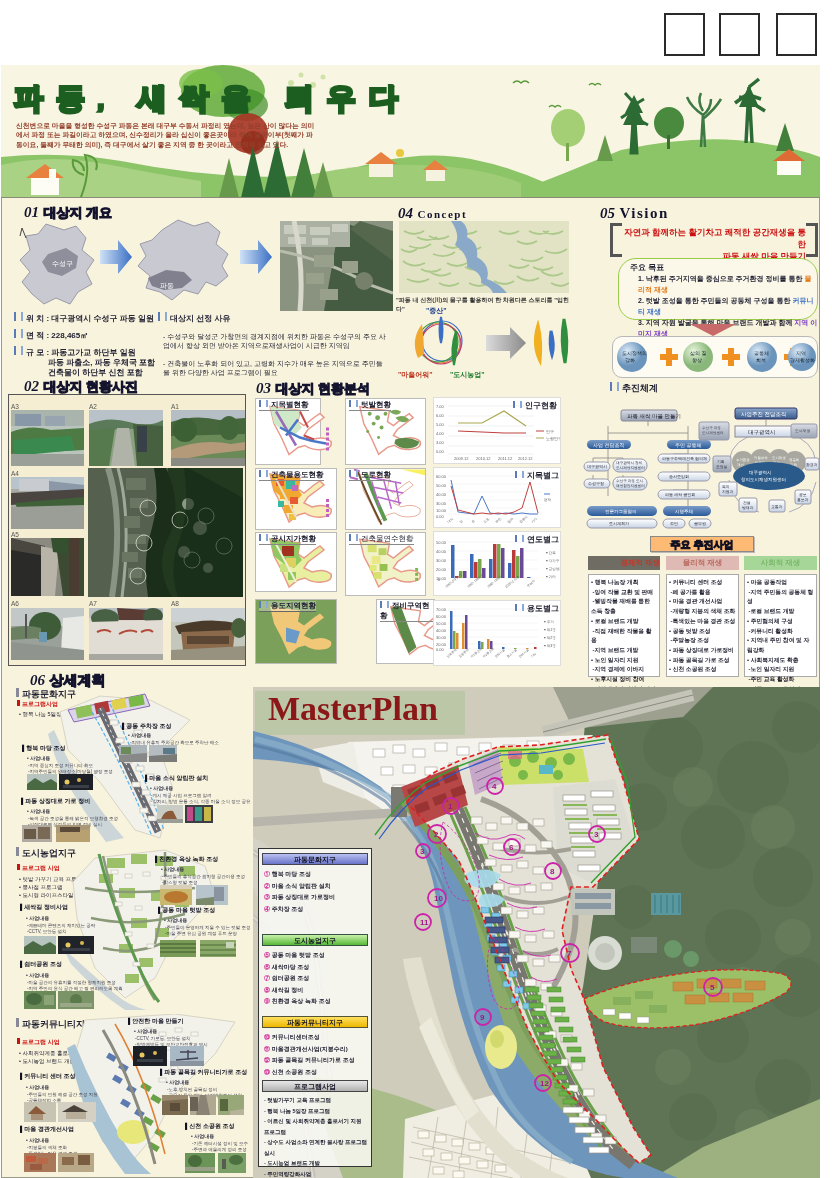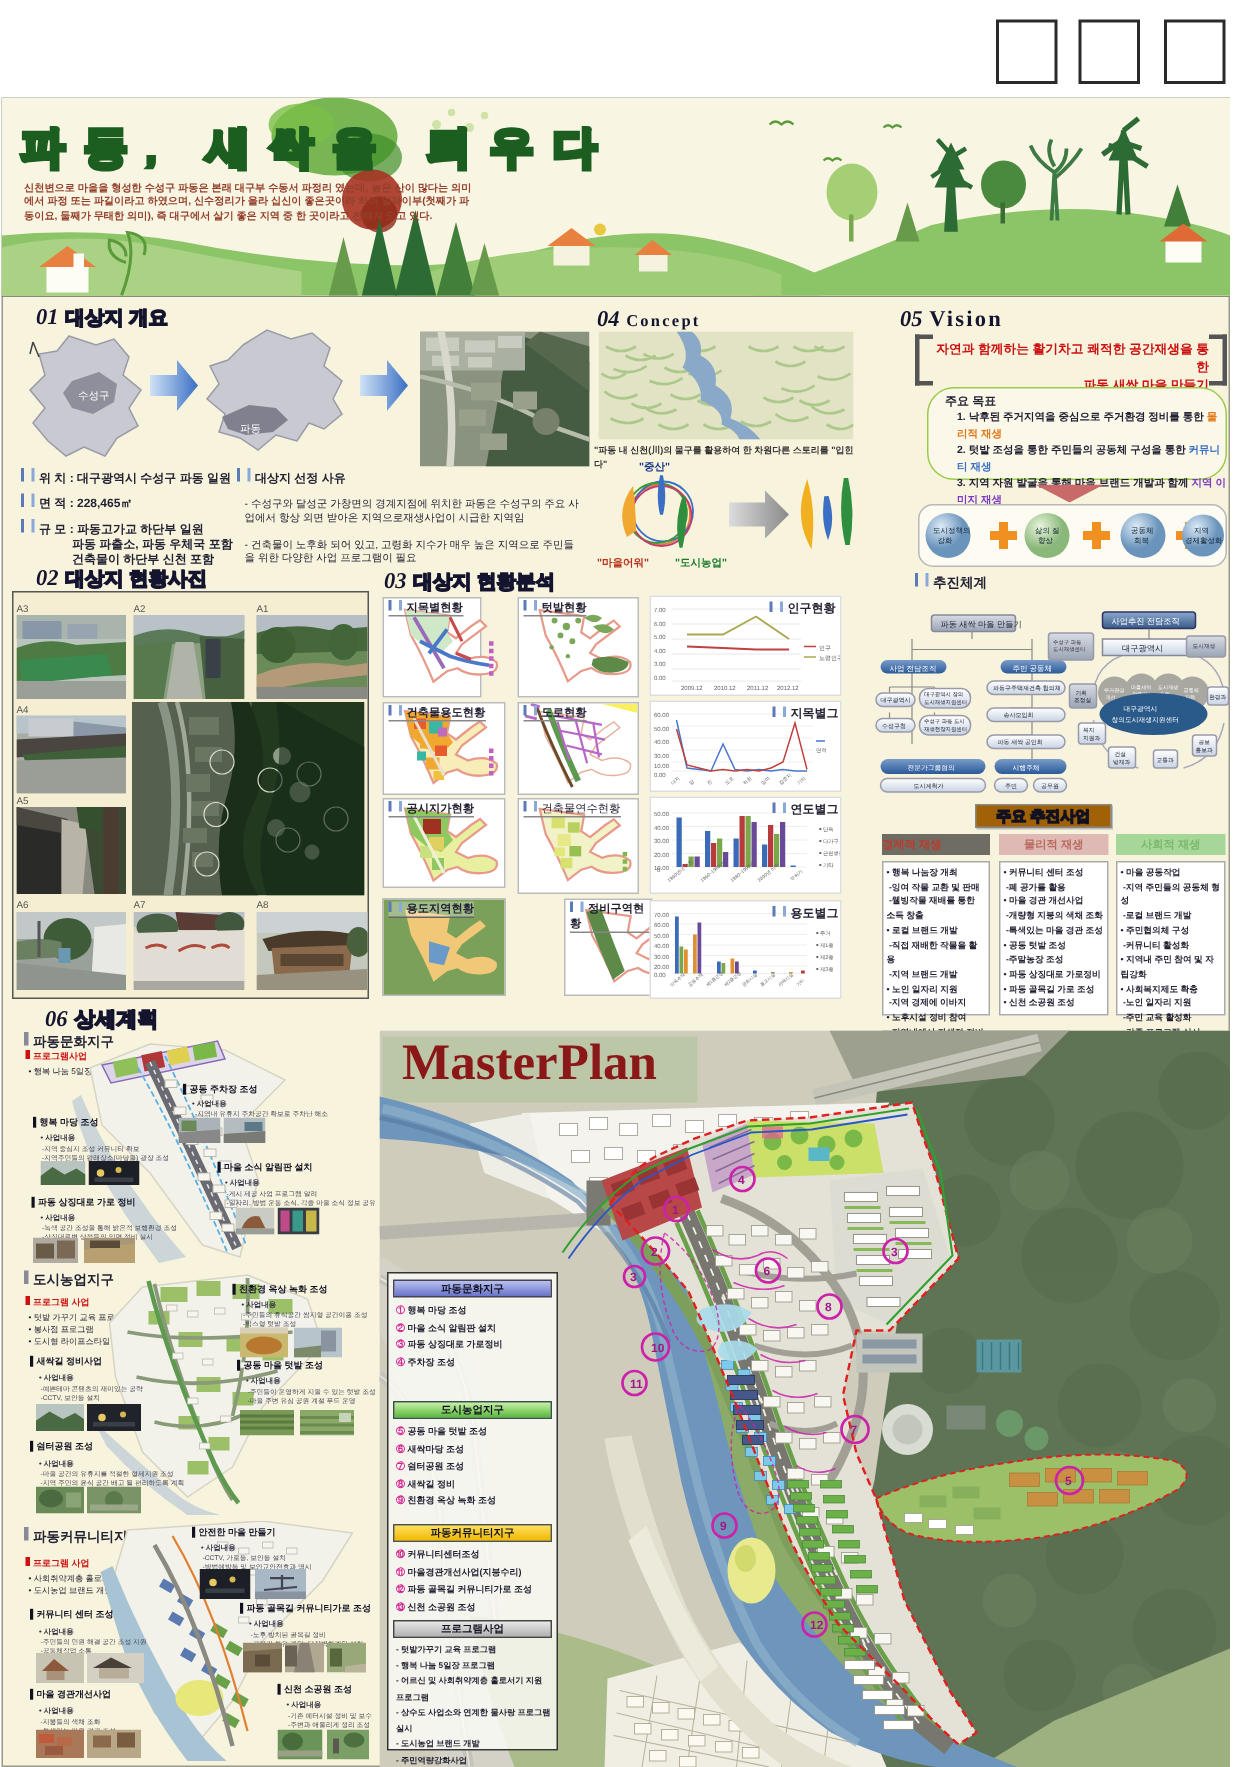--- a/index.html
+++ b/index.html
@@ -812,23 +812,23 @@
         <text x="159" y="109" font-size="3.8" fill="#223">방재과</text>
 <rect x="186" y="100" width="16" height="12" rx="2" fill="url(#whitepill)" stroke="#99a"></rect>
         <text x="188" y="108" font-size="3.8" fill="#223">교통과</text>
 <rect x="212" y="90" width="16" height="14" rx="2" fill="url(#whitepill)" stroke="#99a"></rect>
         <text x="216" y="96" font-size="3.8" fill="#223">공보</text>
         <text x="214" y="101" font-size="3.8" fill="#223">홍보과</text>
 </g>
 </svg>
 </div>
 
-<div class="abs" style="left:650px;top:536px;width:91px;height:16px;background:#a16207;border:1px solid #888;box-shadow:1px 1px 0 #bbb;box-sizing:border-box;text-align:center;font-size:10px;font-weight:bold;color:#112;line-height:15px;-webkit-text-stroke:1px #112;">주요 추진사업</div>
-
-<div class="abs" style="left:588px;top:556px;width:72px;height:14px;background:#6e6c63;text-align:left;font-size:7.5px;font-weight:bold;color:#c0392b;line-height:14px;">경제적 재생</div>
+<div class="abs" style="left:650px;top:536px;width:104px;height:16px;background:#fdba74;border:1px solid #888;box-shadow:1px 1px 0 #bbb;box-sizing:border-box;text-align:center;font-size:10px;font-weight:bold;color:#112;line-height:15px;-webkit-text-stroke:1px #112;">주요 추진사업</div>
+
+<div class="abs" style="left:588px;top:556px;width:72px;height:14px;background:#6e6c63;text-align:right;font-size:7.5px;font-weight:bold;color:#c0392b;line-height:14px;">경제적 재생</div>
 
 <div class="abs" style="left:666px;top:556px;width:73px;height:14px;background:#dfb9b3;text-align:center;font-size:7.5px;font-weight:bold;color:#b86a60;line-height:14px;">물리적 재생</div>
 
 <div class="abs" style="left:744px;top:556px;width:73px;height:14px;background:#a7d699;text-align:center;font-size:7.5px;font-weight:bold;color:#7ab86a;line-height:14px;">사회적 재생</div>
 
 <div class="abs" style="left:588px;top:574px;width:72px;height:103px;background:#fff;border:1px solid #aaa;box-sizing:border-box;padding:3px 2px;font-size:5.8px;line-height:9.7px;color:#223;font-weight:bold;">
 • 행복 나눔장 개최<br>&nbsp;-잉여 작물 교환 및 판매<br>&nbsp;-웰빙작물 재배를 통한 소득 창출<br>• 로컬 브랜드 개발<br>&nbsp;-직접 재배한 작물을 활용<br>&nbsp;-지역 브랜드 개발<br>• 노인 일자리 지원<br>&nbsp;-지역 경제에 이바지<br>• 노후시설 정비 참여<br>&nbsp;-지역내에서 자생적 정비
 </div>
 
 <div class="abs" style="left:666px;top:574px;width:73px;height:103px;background:#fff;border:1px solid #aaa;box-sizing:border-box;padding:3px 2px;font-size:5.8px;line-height:9.7px;color:#223;font-weight:bold;">

